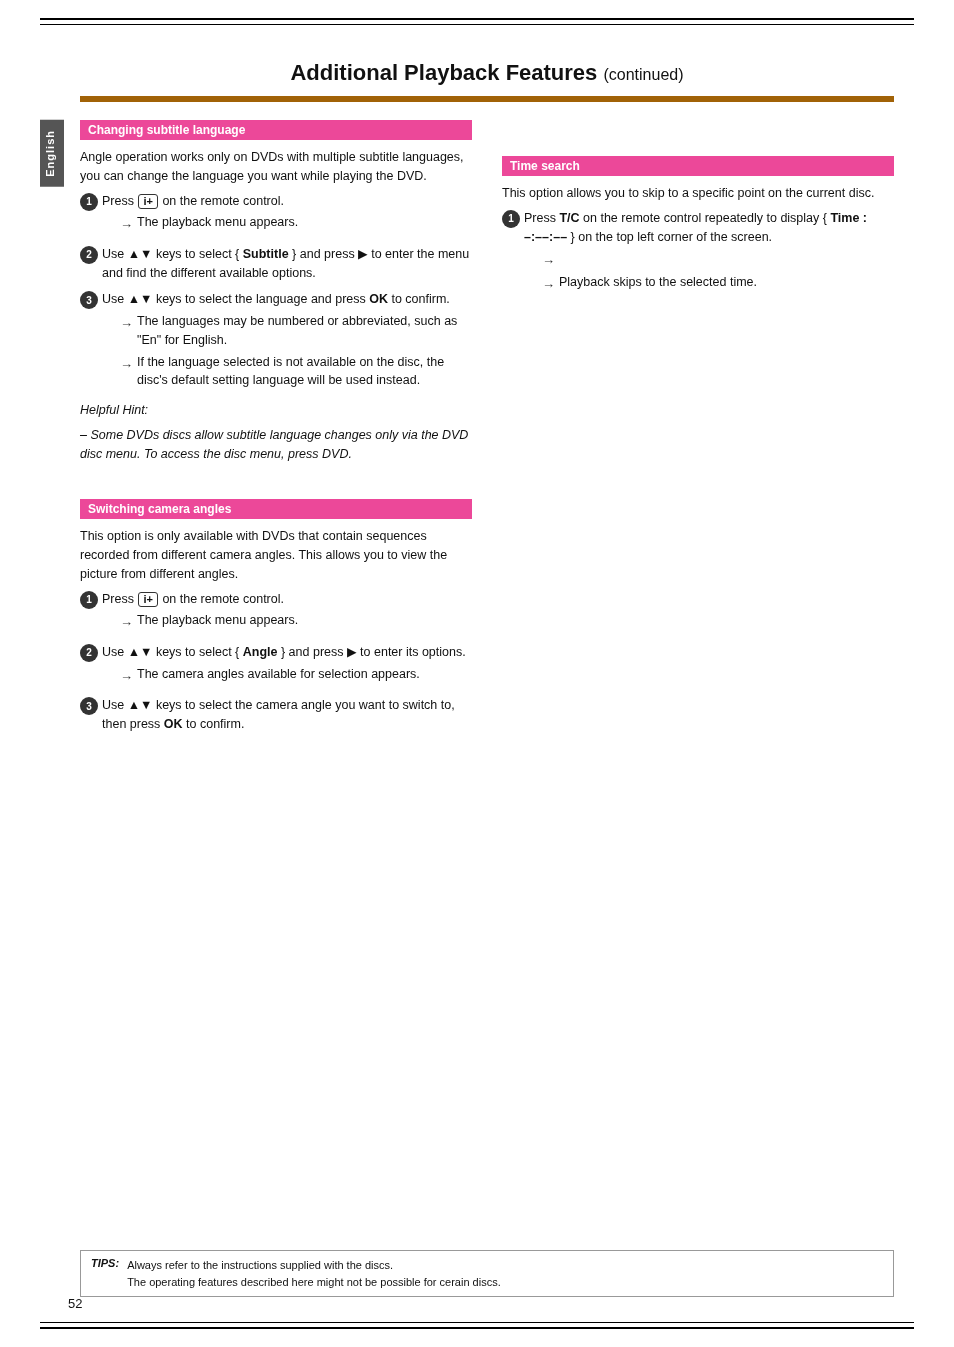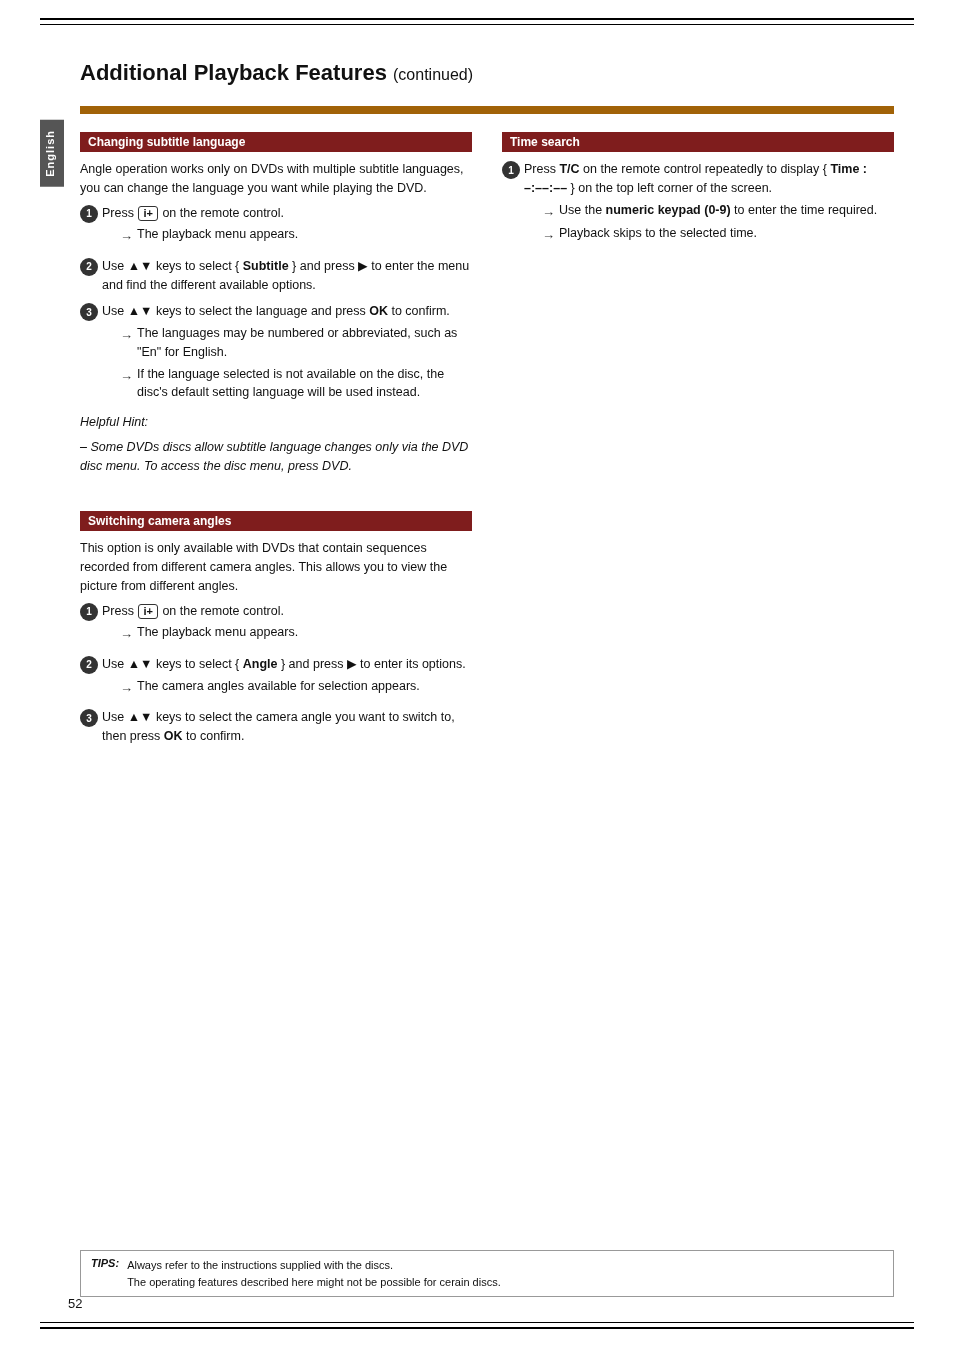--- a/index.html
+++ b/index.html
@@ -50,46 +50,48 @@
       font-size: 11px;
       font-weight: bold;
       writing-mode: vertical-rl;
       transform: rotate(180deg);
       text-align: center;
       padding: 10px 4px;
       letter-spacing: 1px;
     }
     
     .page-title {
+      text-align: center;
       font-size: 22px;
       font-weight: bold;
       margin-bottom: 18px;
       margin-top: 20px;
-      border-bottom: 8px solid #a16207;
-      padding-bottom: 20px;
+      border-bottom: 6px solid #a16207;
+      padding-bottom: 10px;
     }
     .page-title .continued {
       font-size: 16px;
       font-weight: normal;
     }
     
     .columns {
       display: flex;
       gap: 30px;
       margin-top: 10px;
     }
     .col-left {
       flex: 1;
     }
     .col-right {
       flex: 1;
+      margin-top: 36px;
     }
     
     .section-header {
-      background: #7f1d1d;
+      background: #ec4899;
       color: #fff;
       font-weight: bold;
       font-size: 12px;
       padding: 3px 8px;
       margin-bottom: 8px;
     }
     .step {
       display: flex;
       align-items: flex-start;
       margin-bottom: 8px;
@@ -276,29 +278,29 @@
           Use ▲▼ keys to select the camera angle you want to switch to, then press <span class="bold">OK</span> to confirm.
         </div>
       </div>
 
     </div>
 
     <div class="col-right">
 
       <div class="section-header">Time search</div>
 
+      <p>This option allows you to skip to a specific point on the current disc.</p>
 
       <div class="step">
         <span class="step-num">1</span>
         <div class="step-content">
           Press <span class="bold">T/C</span> on the remote control repeatedly to display
           { <span class="bold">Time : –:––:––</span> } on the top left corner of the screen.
           <div class="arrow-item">
             <span class="arrow">→</span>
-            <span>Use the <span class="bold">numeric keypad (0-9)</span> to enter the time required.</span>
           </div>
           <div class="arrow-item">
             <span class="arrow">→</span>
             <span>Playback skips to the selected time.</span>
           </div>
         </div>
       </div>
 
     </div>
 

